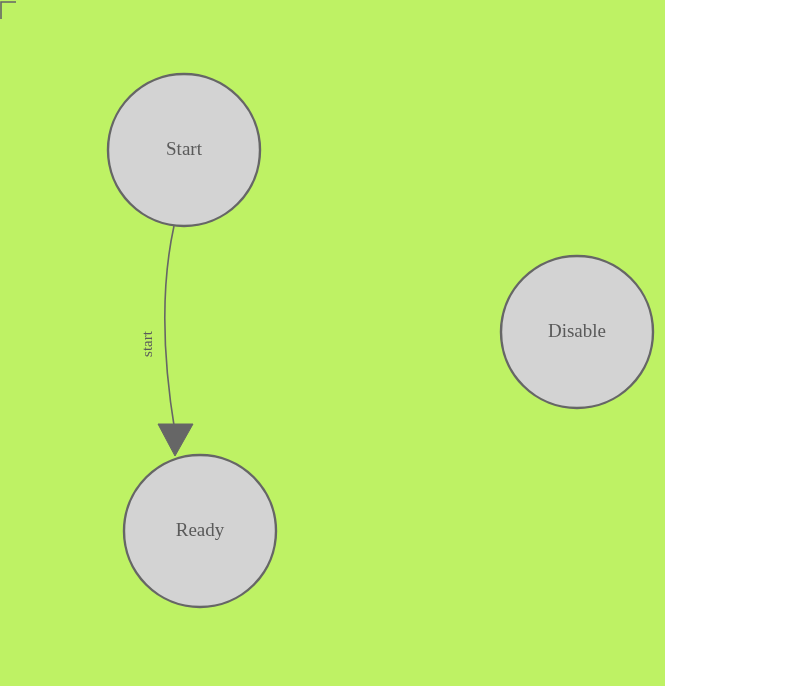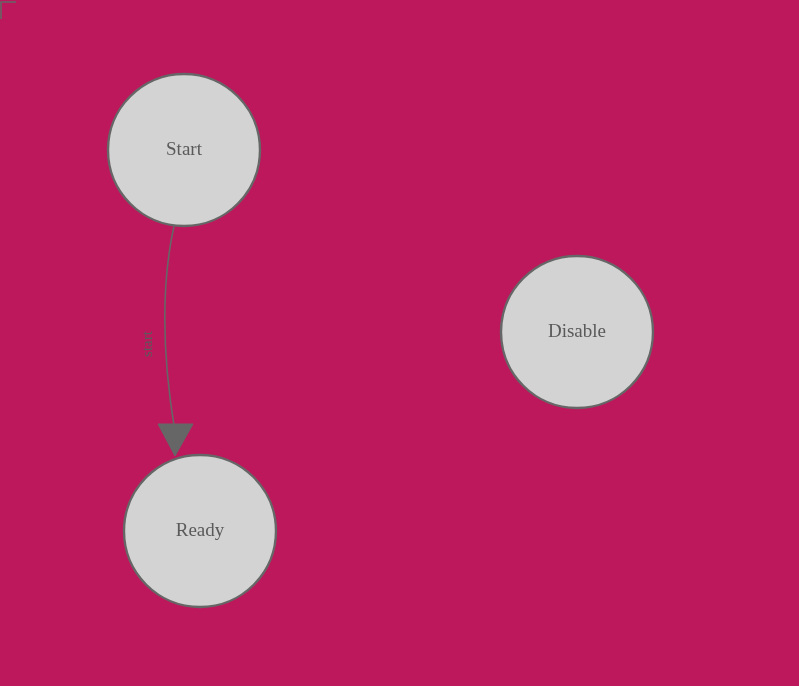--- a/index.html
+++ b/index.html
@@ -5,23 +5,23 @@
   html, body {
     margin: 0;
     padding: 0;
     background: #ffffff;
   }
   body {
     font-family: "Liberation Serif", serif;
   }
   #canvas {
     position: relative;
-    width: 799px;
+    width: 665px;
     height: 686px;
-    background: #be185d;
+    background: #bef264;
     overflow: hidden;
   }
   #diagram-svg {
     position: absolute;
     top: 0;
     left: 0;
     width: 799px;
     height: 686px;
   }
   .node-label {

